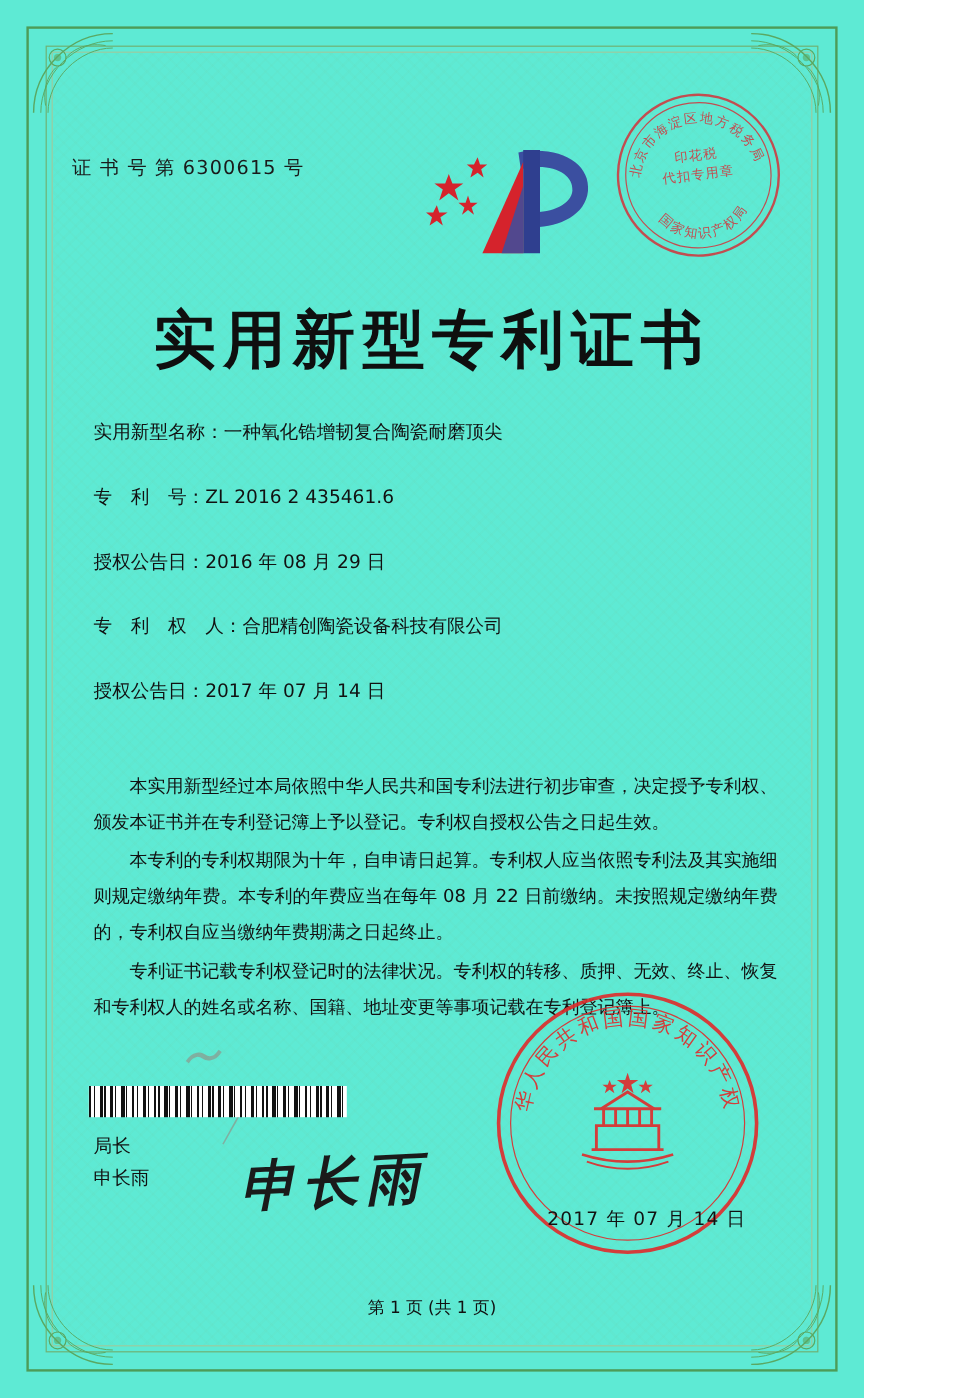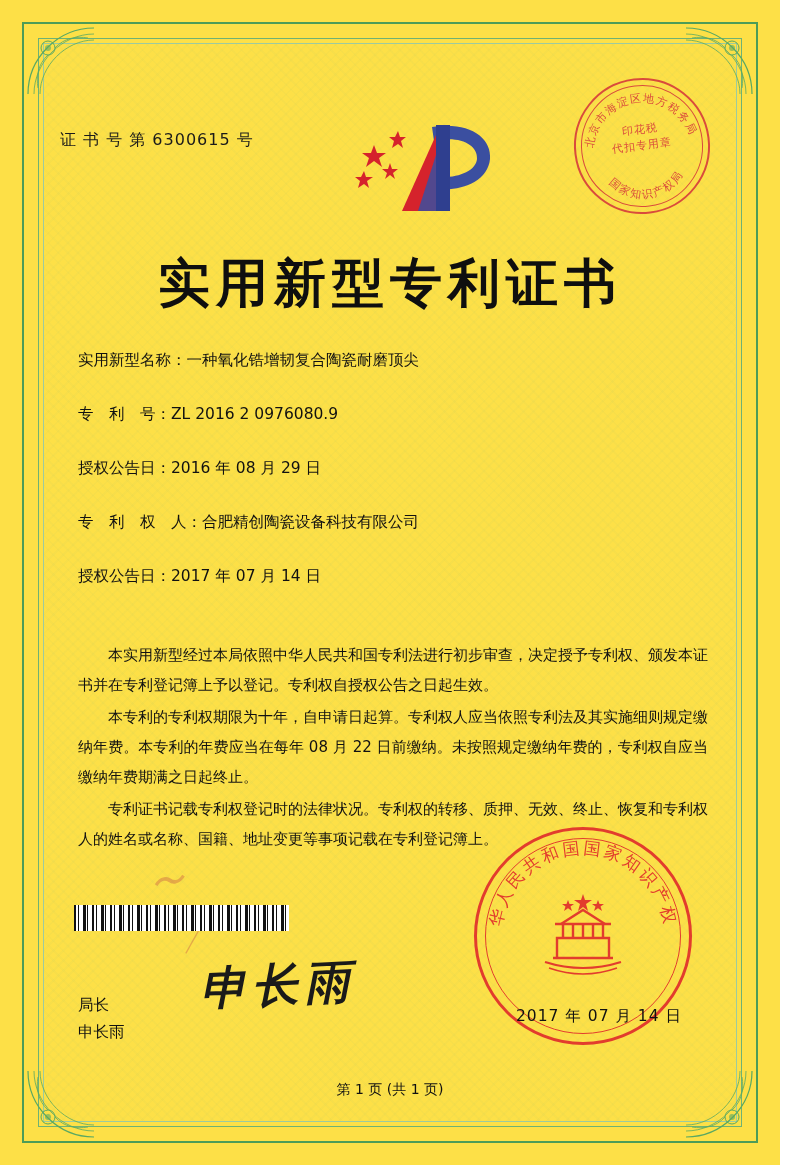--- a/index.html
+++ b/index.html
@@ -5,23 +5,23 @@
   html, body {
     margin: 0;
     padding: 0;
     background: #ffffff;
   }
   body {
     font-family: "DejaVu Sans", "Liberation Sans", sans-serif;
   }
   .page {
     position: relative;
-    width: 780px;
+    width: 720px;
     height: 1165px;
-    background: #fde047;
+    background: #5eead4;
     overflow: hidden;
   }
 
   
   .border-outer {
     position: absolute;
     left: 22px;
     top: 22px;
     right: 22px;
     bottom: 22px;
@@ -193,21 +193,21 @@
       to right,
       #111 0 2px, #fff 2px 4px, #111 4px 5px, #fff 5px 9px,
       #111 9px 12px, #fff 12px 13px, #111 13px 14px, #fff 14px 18px
     );
   }
 
   
   .sign-block {
     position: absolute;
     left: 18px;
-    top: 932px;
+    top: 882px;
     font-size: 15.5px;
     line-height: 27px;
     color: #111;
   }
   .handwriting {
     position: absolute;
     left: 140px;
     top: 895px;
     font-family: "DejaVu Serif", serif;
     font-style: italic;
@@ -378,21 +378,21 @@
       </div>
     </div>
 
     <div class="title">实用新型专利证书</div>
 
     <div class="fields">
       <div class="field">
         <span class="label">实用新型名称：</span><span class="value">一种氧化锆增韧复合陶瓷耐磨顶尖</span>
       </div>
       <div class="field">
-        <span class="label">专　利　号：</span><span class="value">ZL 2016 2 0976080.9</span>
+        <span class="label">专　利　号：</span><span class="value">ZL 2016 2 435461.6</span>
       </div>
       <div class="field">
         <span class="label">授权公告日：</span><span class="value">2016 年 08 月 29 日</span>
       </div>
       <div class="field">
         <span class="label">专　利　权　人：</span><span class="value">合肥精创陶瓷设备科技有限公司</span>
       </div>
       <div class="field">
         <span class="label">授权公告日：</span><span class="value">2017 年 07 月 14 日</span>
       </div>

